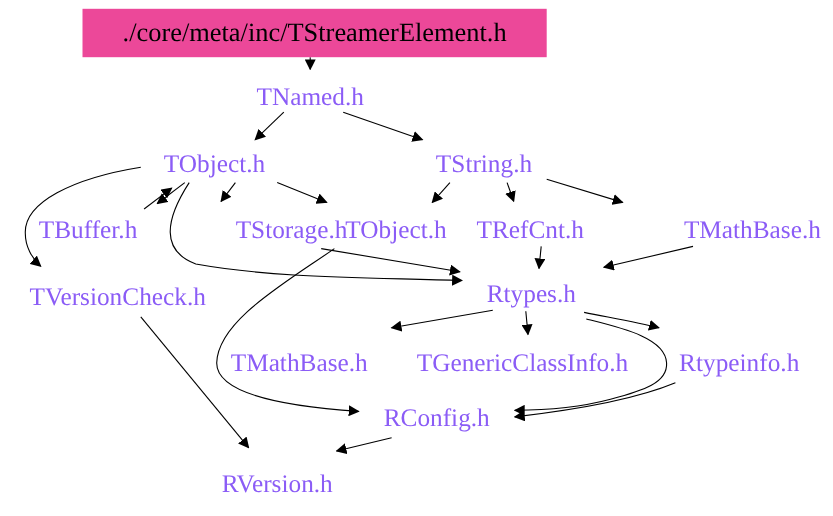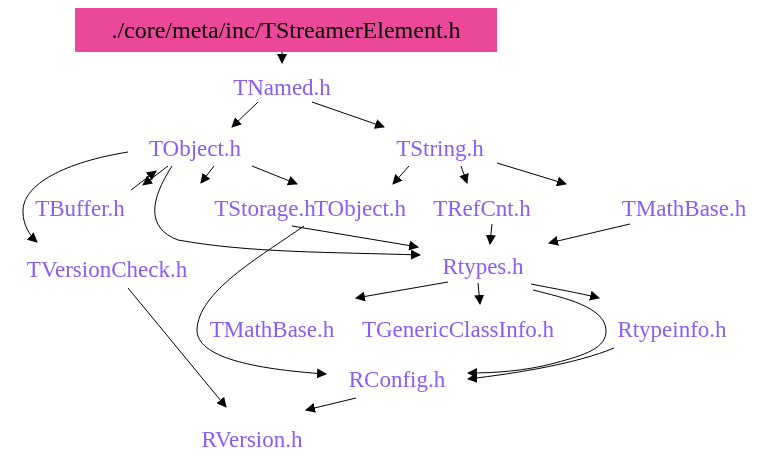--- a/index.html
+++ b/index.html
@@ -75,18 +75,18 @@
   <div class="node" style="left:195px;top:149px;">TObject.h</div>
   <div class="node" style="left:440px;top:149px;">TString.h</div>
   <div class="node" style="left:80px;top:209px;">TBuffer.h</div>
   <div class="node" style="left:225px;top:209px;margin-left:40px;">TStorage.h</div>
   <div class="node" style="left:360px;top:209px;">TObject.h</div>
   <div class="node" style="left:482px;top:209px;">TRefCnt.h</div>
   <div class="node" style="left:648px;top:209px;margin-left:36px;">TMathBase.h</div>
   <div class="node" style="left:107px;top:270px;">TVersionCheck.h</div>
   <div class="node" style="left:483px;top:267px;">Rtypes.h</div>
   <div class="node" style="left:272px;top:330px;">TMathBase.h</div>
-  <div class="node" style="left:458px;top:330px;">TGenericClassInfo.h</div>
+  <div class="node" style="left:475px;top:330px;">TGenericClassInfo.h</div>
   <div class="node" style="left:672px;top:330px;">Rtypeinfo.h</div>
   <div class="node" style="left:252px;top:440px;">RVersion.h</div>
   <div class="node" style="left:397px;top:380px;">RConfig.h</div>
 
 </div>
 
 </body></html>

